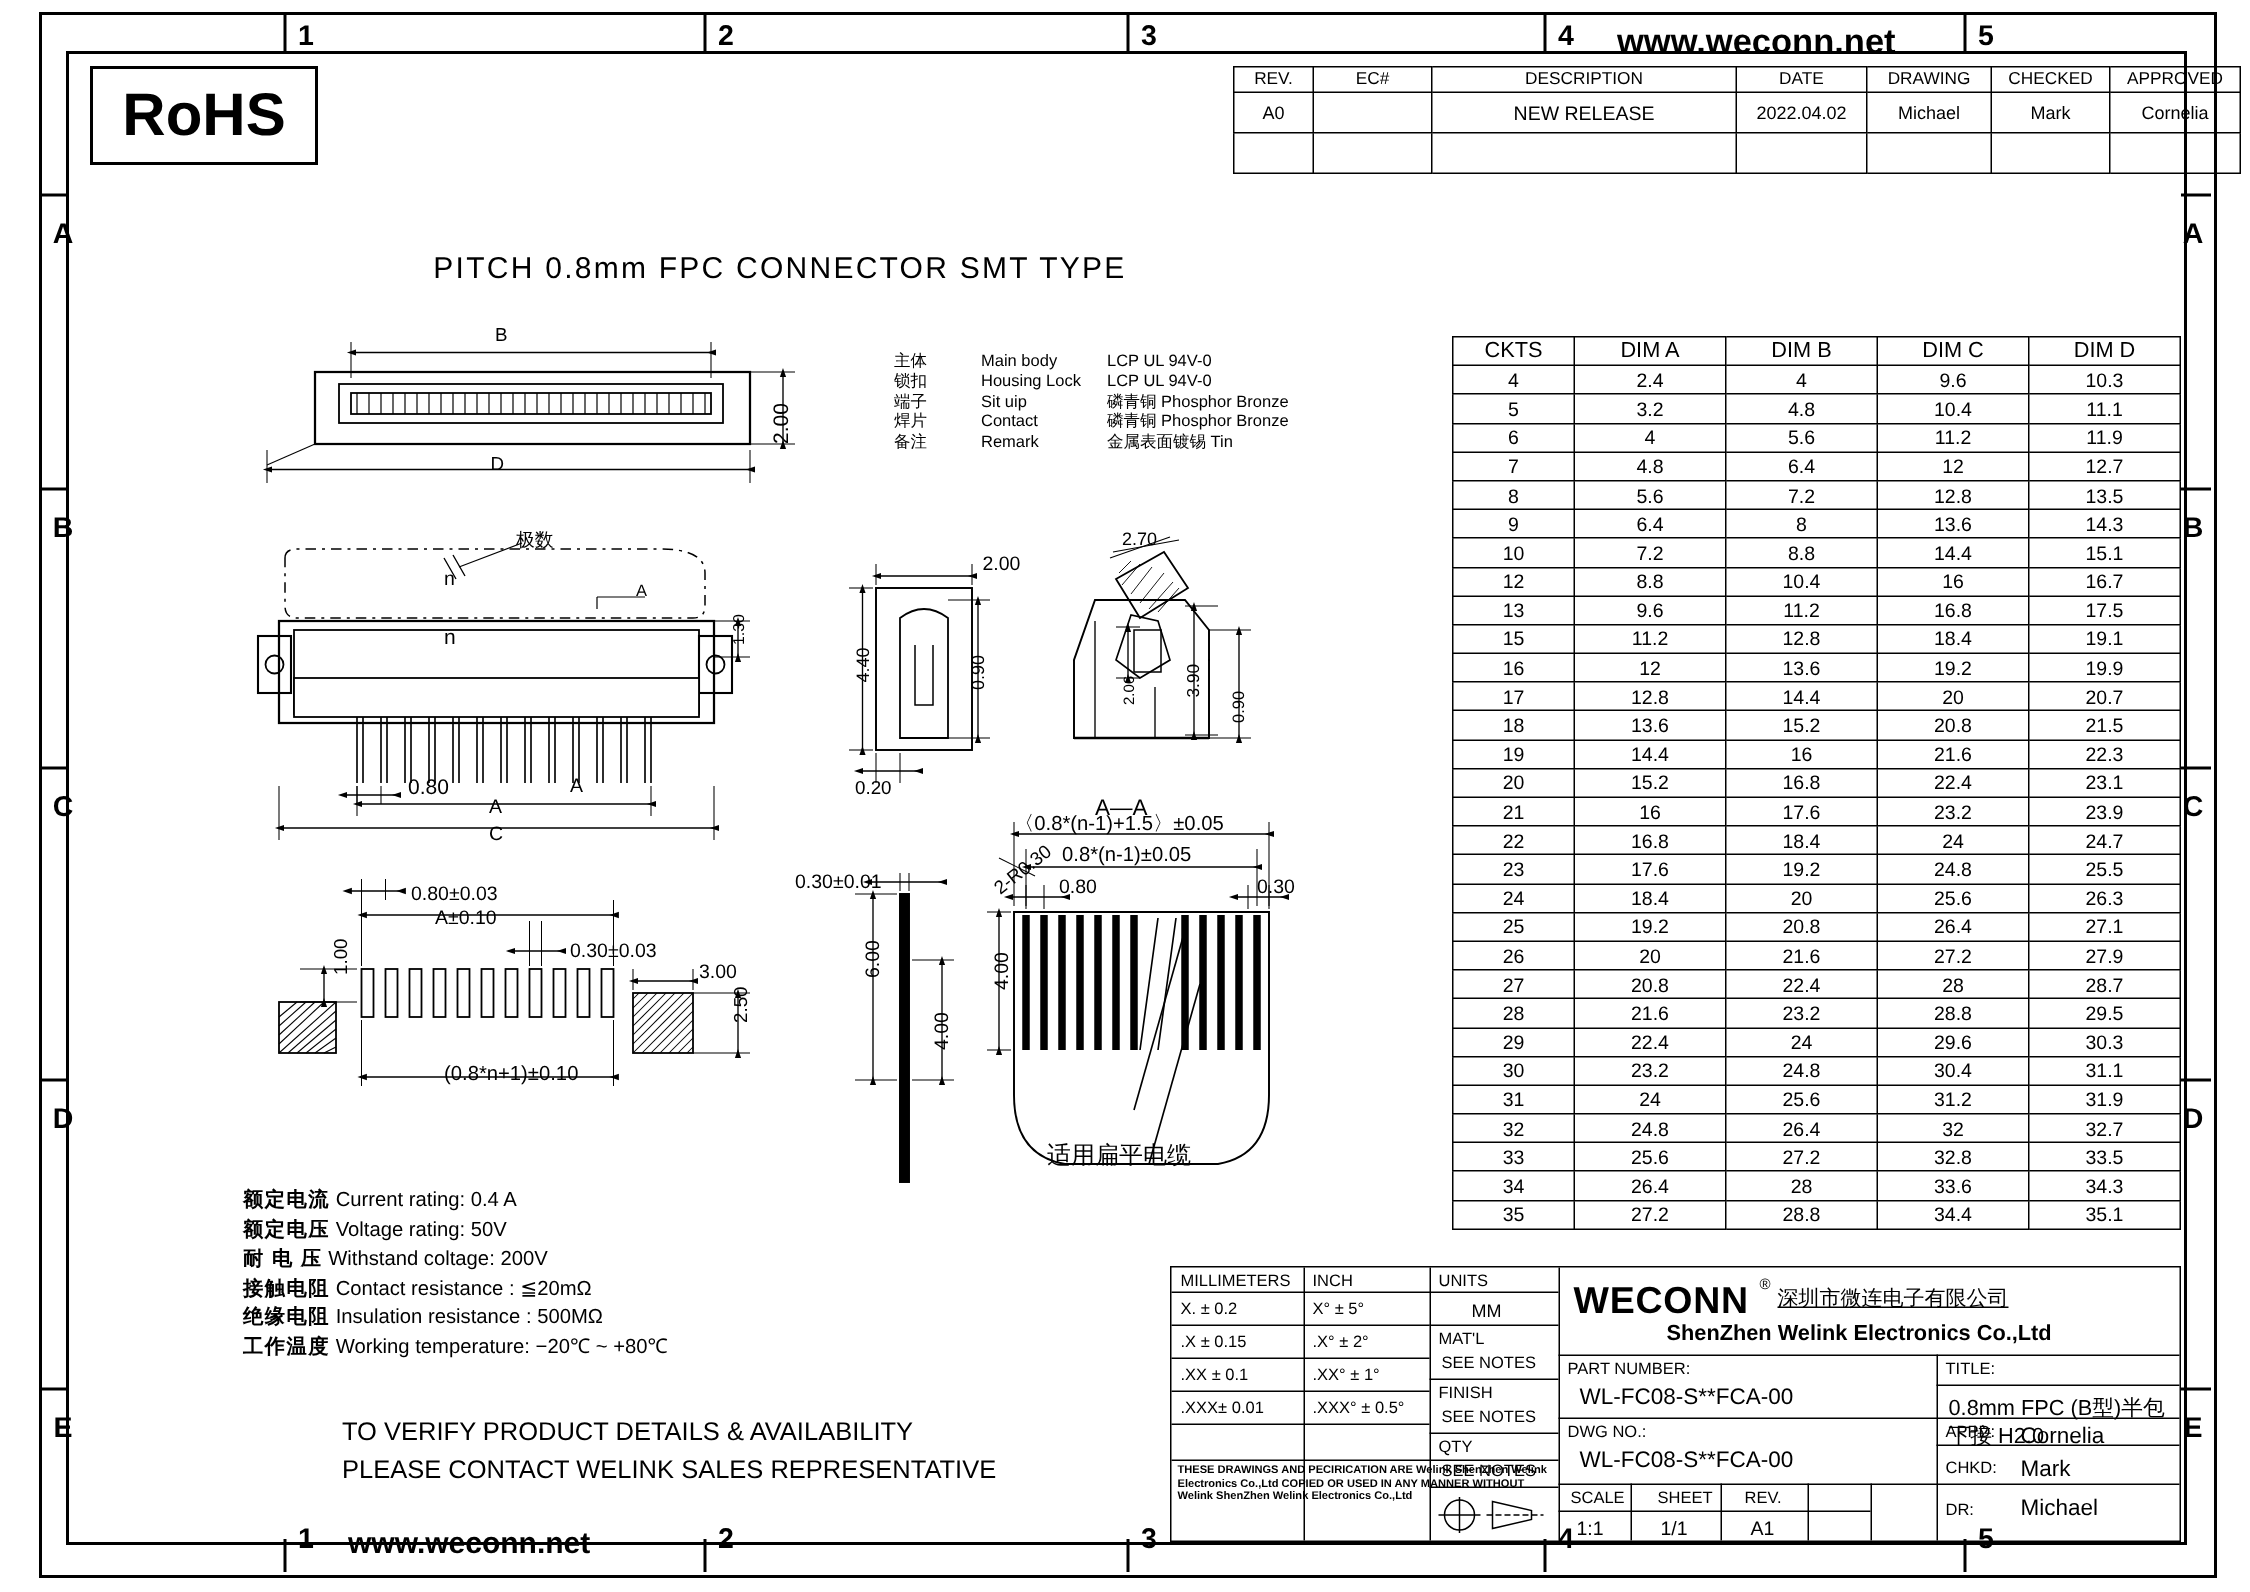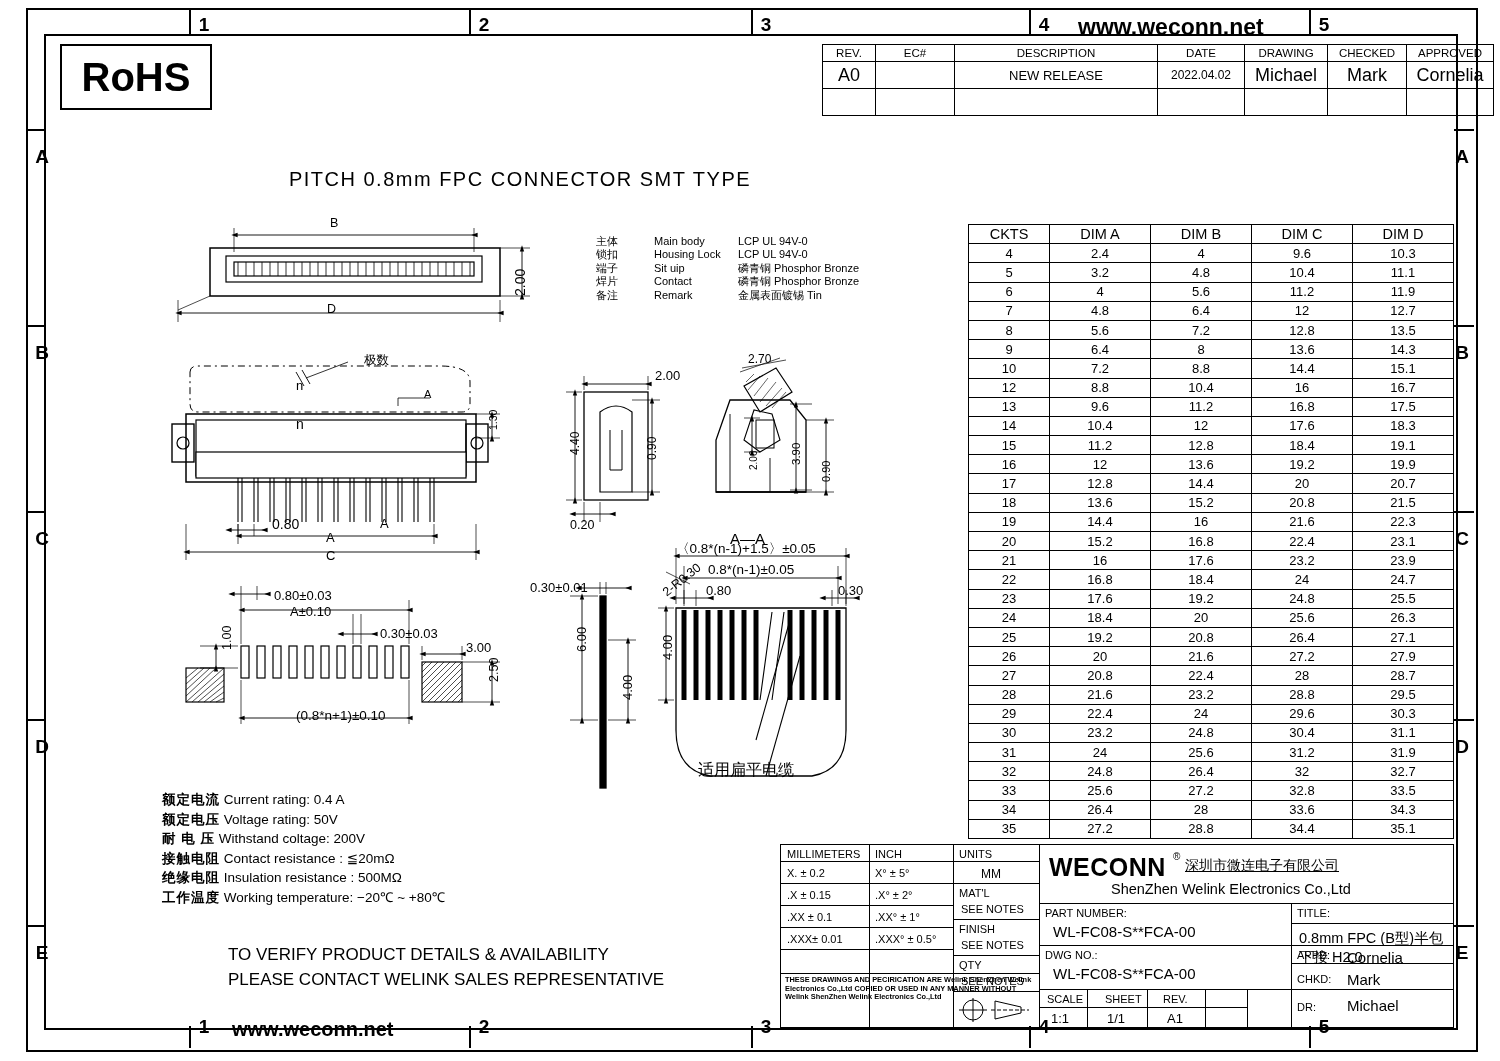--- a/index.html
+++ b/index.html
@@ -9,41 +9,41 @@
   .inner-border{position:absolute;left:44px;top:34px;width:1410px;height:992px;border:2px solid #000;}
   .zone{position:absolute;font-size:19px;font-weight:bold;text-align:center;}
   .title-top{position:absolute;font-size:20px;letter-spacing:1px;text-align:center;width:100%;}
   .url{font-size:23px;font-weight:bold;font-family:"Liberation Sans",sans-serif;}
   .rohs{position:absolute;left:60px;top:44px;width:148px;height:62px;border:2px solid #000;display:flex;align-items:center;justify-content:center;}
   .rohs span{font-size:40px;font-weight:bold;}
   table{border-collapse:collapse;}
   .revtbl{position:absolute;left:822px;top:44px;border:1.5px solid #000;font-size:12px;}
   .revtbl td,.revtbl th{border:1px solid #000;text-align:center;padding:2px 3px;font-weight:normal;}
   .revtbl .hdr td{font-size:11.5px;}
-  .revtbl .val td{font-size:18px;height:22px;}
+  .revtbl .val td{font-size:12px;height:22px;}
   .revtbl .empty td{height:22px;}
   .ckts{position:absolute;left:968px;top:224px;font-size:13px;}
   .ckts td,.ckts th{border:1px solid #000;text-align:center;padding:0 4px;height:18.2px;font-weight:normal;}
   .ckts th{font-size:14.5px;font-weight:normal;margin-top:28px;}
   .ckts td{font-size:13px;}
   .w-c{width:72px;} .w-a{width:92px;} .w-b{width:92px;} .w-cc{width:92px;} .w-d{width:92px;}
   .specs{position:absolute;left:162px;top:790px;font-size:13.5px;line-height:19.5px;}
   .specs .cn{font-weight:bold;letter-spacing:1px;}
   .contact-note{position:absolute;left:228px;top:942px;font-size:17px;line-height:25px;}
   .matnote{position:absolute;left:596px;top:235px;font-size:11px;line-height:13.4px;}
   .matnote .lbl{display:inline-block;width:58px;}
   .matnote .en{display:inline-block;width:84px;}
   .dim{position:absolute;font-size:12.5px;}
   svg{position:absolute;left:0;top:0;overflow:visible;}
   .tblock{position:absolute;left:780px;top:844px;width:672px;height:182px;border:1.5px solid #000;}
   .tb-line{position:absolute;background:#000;}
   .tb-txt{position:absolute;font-size:11px;}
   .logo{position:absolute;font-size:25px;font-weight:bold;letter-spacing:0.5px;}
   .cnco{position:absolute;font-size:14px;}
-  .encno{position:absolute;font-size:14.5px;font-weight:normal;}
+  .encno{position:absolute;font-size:14.5px;font-weight:bold;}
   .pn{position:absolute;font-size:15px;}
   .tiny{font-size:7.4px;line-height:8.6px;}
   .bottom-url{position:absolute;font-size:20px;font-weight:bold;}
 </style>
 </head>
 <body>
 
 <div class="sheet">
 
   <div class="outer-border"></div>
@@ -420,21 +420,21 @@
     <defs>
       <marker id="ar" markerWidth="8" markerHeight="8" refX="4" refY="4" orient="auto">
         <path d="M1,4 L8,1.6 L8,6.4 Z" fill="#000"></path>
       </marker>
     </defs>
   </svg>
 
   <div class="dim" style="left:330px;top:216px;">B</div>
   <div class="dim" style="left:327px;top:302px;">D</div>
   <div class="dim" style="left:512px;top:296px;transform:rotate(-90deg);transform-origin:left top;font-size:14px;">2.00</div>
-  <div class="dim" style="left:364px;top:352px;font-size:12.5px;">极数</div>
+  <div class="dim" style="left:344px;top:352px;font-size:12.5px;">极数</div>
   <div class="dim" style="left:296px;top:378px;font-size:13px;">n</div>
   <div class="dim" style="left:296px;top:416px;font-size:14px;">n</div>
   <div class="dim" style="left:424px;top:388px;font-size:11px;">A</div>
   <div class="dim" style="left:487px;top:430px;transform:rotate(-90deg);transform-origin:left top;font-size:10.5px;">1.30</div>
   <div class="dim" style="left:272px;top:516px;font-size:14px;">0.80</div>
   <div class="dim" style="left:380px;top:516px;font-size:13px;">A</div>
   <div class="dim" style="left:326px;top:530px;font-size:13px;">A</div>
   <div class="dim" style="left:326px;top:548px;font-size:13px;">C</div>
 
   <div class="dim" style="left:748px;top:352px;font-size:12px;">2.70</div>
@@ -532,27 +532,20 @@
           <td>10.4</td>
           <td>16</td>
           <td>16.7</td>
         </tr>
         <tr>
           <td>13</td>
           <td>9.6</td>
           <td>11.2</td>
           <td>16.8</td>
           <td>17.5</td>
-        </tr>
-        <tr>
-          <td>14</td>
-          <td>10.4</td>
-          <td>12</td>
-          <td>17.6</td>
-          <td>18.3</td>
         </tr>
         <tr>
           <td>15</td>
           <td>11.2</td>
           <td>12.8</td>
           <td>18.4</td>
           <td>19.1</td>
         </tr>
         <tr>
           <td>16</td>

